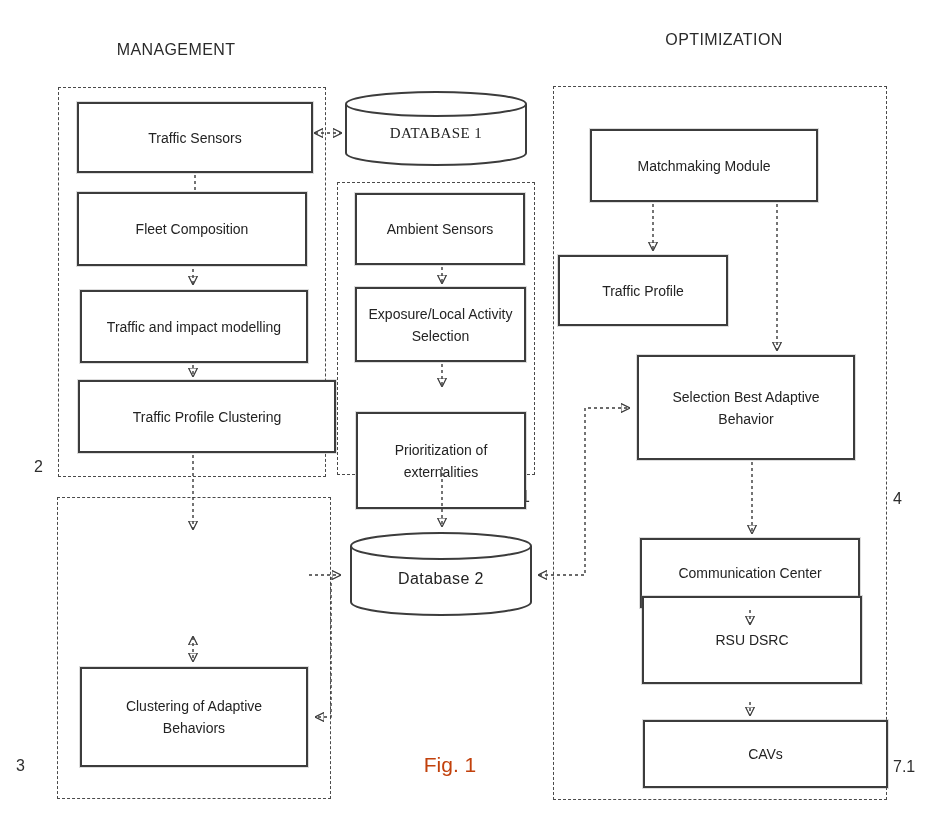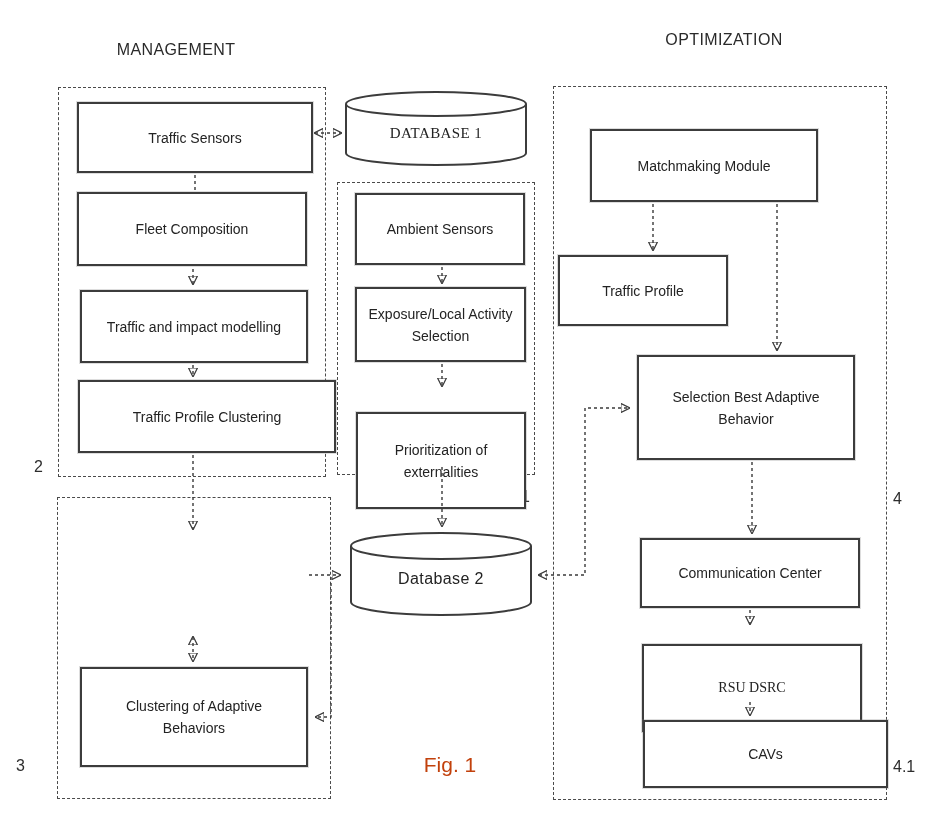--- a/index.html
+++ b/index.html
@@ -51,38 +51,38 @@
 
   <div class="dashed-box" style="left:58px;top:87px;width:266px;height:388px;"></div>
   <div class="dashed-box" style="left:57px;top:497px;width:272px;height:300px;"></div>
   <div class="dashed-box" style="left:337px;top:182px;width:196px;height:291px;"></div>
   <div class="dashed-box" style="left:553px;top:86px;width:332px;height:712px;"></div>
 
   <div class="ref" style="left:34px;top:458px;">2</div>
   <div class="ref" style="left:16px;top:757px;">3</div>
   <div class="ref" style="left:521px;top:488px;">1</div>
   <div class="ref" style="left:893px;top:490px;">4</div>
-  <div class="ref" style="left:893px;top:758px;">4.1</div>
+  <div class="ref" style="left:893px;top:758px;">7.1</div>
 
   <div class="node" style="left:77px;top:102px;width:236px;height:71px;">Traffic Sensors</div>
   <div class="node" style="left:77px;top:192px;width:230px;height:74px;">Fleet Composition</div>
   <div class="node" style="left:80px;top:290px;width:228px;height:73px;padding:0 22px;">Traffic and impact modelling</div>
   <div class="node" style="left:78px;top:380px;width:258px;height:73px;">Traffic Profile Clustering</div>
 
   <div class="node" style="left:80px;top:667px;width:228px;height:100px;padding:0 16px;">Clustering of Adaptive Behaviors</div>
 
   <div class="node" style="left:355px;top:193px;width:170px;height:72px;">Ambient Sensors</div>
   <div class="node" style="left:355px;top:287px;width:171px;height:75px;padding:0 6px;">Exposure/Local Activity Selection</div>
   <div class="node" style="left:356px;top:412px;width:170px;height:97px;padding:0 10px;">Prioritization of externalities</div>
 
   <div class="node" style="left:590px;top:129px;width:228px;height:73px;">Matchmaking Module</div>
   <div class="node" style="left:558px;top:255px;width:170px;height:71px;">Traffic Profile</div>
   <div class="node" style="left:637px;top:355px;width:218px;height:105px;padding:0 12px;">Selection Best Adaptive Behavior</div>
   <div class="node" style="left:640px;top:538px;width:220px;height:70px;">Communication Center</div>
-  <div class="node" style="left:642px;top:644px;width:220px;height:88px;font-family:Liberation Serif, serif;">RSU DSRC</div>
+  <div class="node" style="left:642px;top:596px;width:220px;height:88px;">RSU DSRC</div>
   <div class="node" style="left:643px;top:720px;width:245px;height:68px;">CAVs</div>
 
   <div class="cyl" style="left:345px;top:90px;width:182px;height:77px;font-family:Liberation Serif, serif;">
     <svg viewBox="0 0 182 77" preserveAspectRatio="none">
       <path d="M1,14 L1,63 A90,12 0 0 0 181,63 L181,14" fill="#ffffff" stroke="#3c3c3c" stroke-width="2"></path>
       <ellipse cx="91" cy="14" rx="90" ry="12" fill="#ffffff" stroke="#3c3c3c" stroke-width="2"></ellipse>
     </svg>
     <div class="cyl-label">DATABASE 1</div>
   </div>
   <div class="cyl" style="left:350px;top:531px;width:182px;height:86px;">

